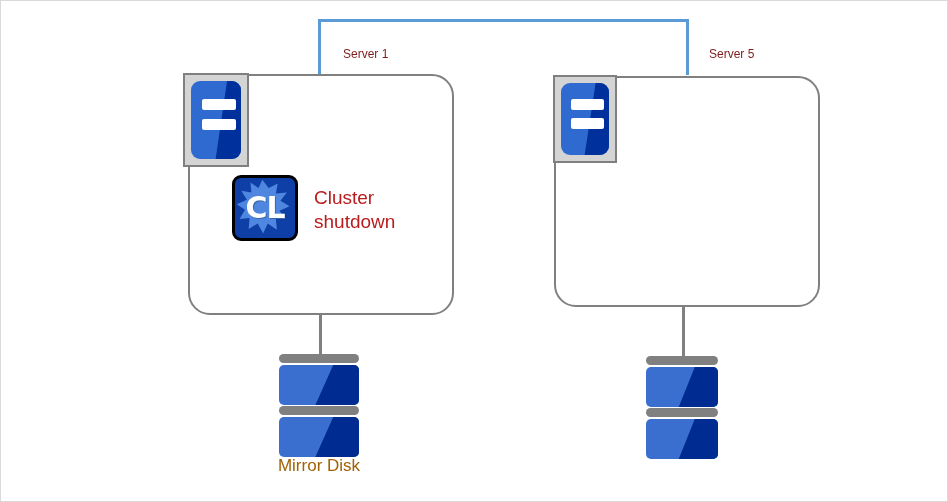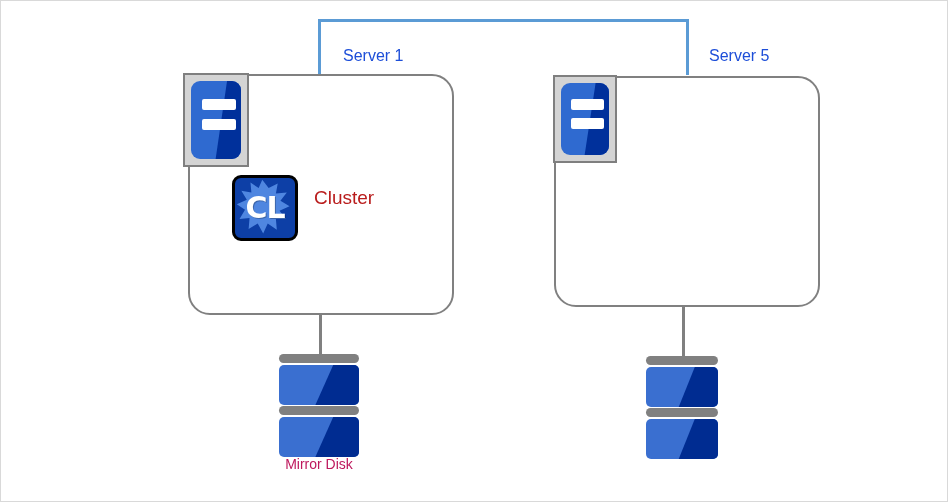--- a/index.html
+++ b/index.html
@@ -34,22 +34,22 @@
   
   .server-box {
     border: 2.5px solid #808080;
     border-radius: 22px;
     background: #ffffff;
     box-sizing: border-box;
   }
 
   
   .server-label {
-    font-size: 16px;
-    color: #1d4ed8;
+    font-size: 12px;
+    color: #7f1d1d;
     white-space: nowrap;
     line-height: 1;
   }
 
   
   .srv-icon {
     background: #d4d4d4;
     border: 2px solid #7f7f7f;
     box-sizing: border-box;
   }
@@ -136,22 +136,22 @@
   }
   .disk-block::after {
     content: "";
     position: absolute;
     top: -10%;
     left: 0; right: -25%; bottom: -10%;
     background: #002c91;
     clip-path: polygon(56% 0%, 150% 0%, 150% 140%, 26% 140%);
   }
   .disk-label {
-    font-size: 14px;
-    color: #be185d;
+    font-size: 17px;
+    color: #a16207;
     text-align: center;
     white-space: nowrap;
   }
 </style>
 </head>
 <body>
 
 <div id="page">
 
   <div class="abs hb-top" style="left:317px; top:18px; width:371px;"></div>
@@ -173,20 +173,21 @@
     <svg class="cl-splash" viewBox="0 0 66 66" preserveAspectRatio="none">
       <path d="M30 2 L37 11 L47 6 L45 17 L57 16 L50 25 L60 31 L49 36 L56 45
                L45 45 L46 57 L36 50 L31 61 L25 50 L15 56 L16 44 L5 45 L11 35
                L2 29 L13 24 L7 14 L18 16 L17 5 L26 11 Z" fill="#4f86e0"></path>
     </svg>
     <div class="cl-text">CL</div>
   </div>
 
   <div class="abs caption" style="left:313px; top:185px;">
     <div>Cluster</div>
+    <div>shutdown</div>
   </div>
 
   <div class="abs cable" style="left:318px; top:313px; height:44px;"></div>
 
   <div class="abs disk-stack" style="left:278px; top:353px; width:80px; height:100px;">
     <div class="disk-bar" style="top:0px;"></div>
     <div class="disk-block" style="top:11px; height:40px;"></div>
     <div class="disk-bar" style="top:52px;"></div>
     <div class="disk-block" style="top:63px; height:40px;"></div>
   </div>

